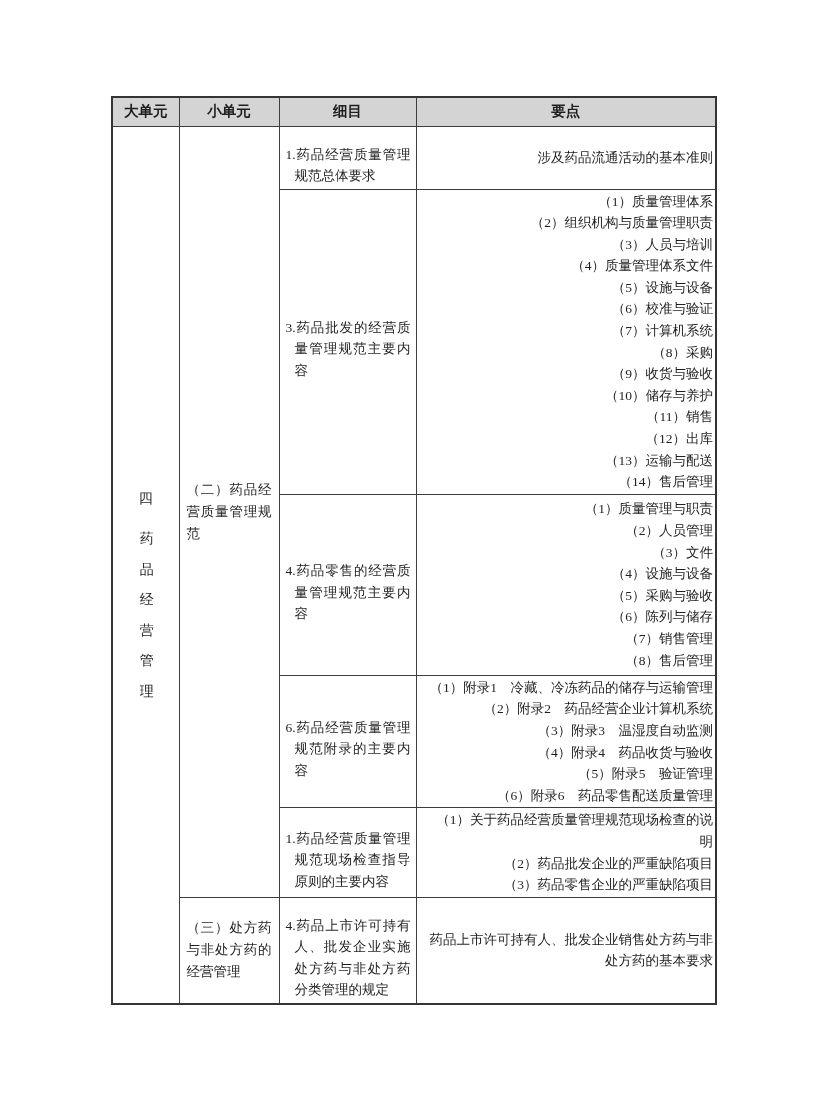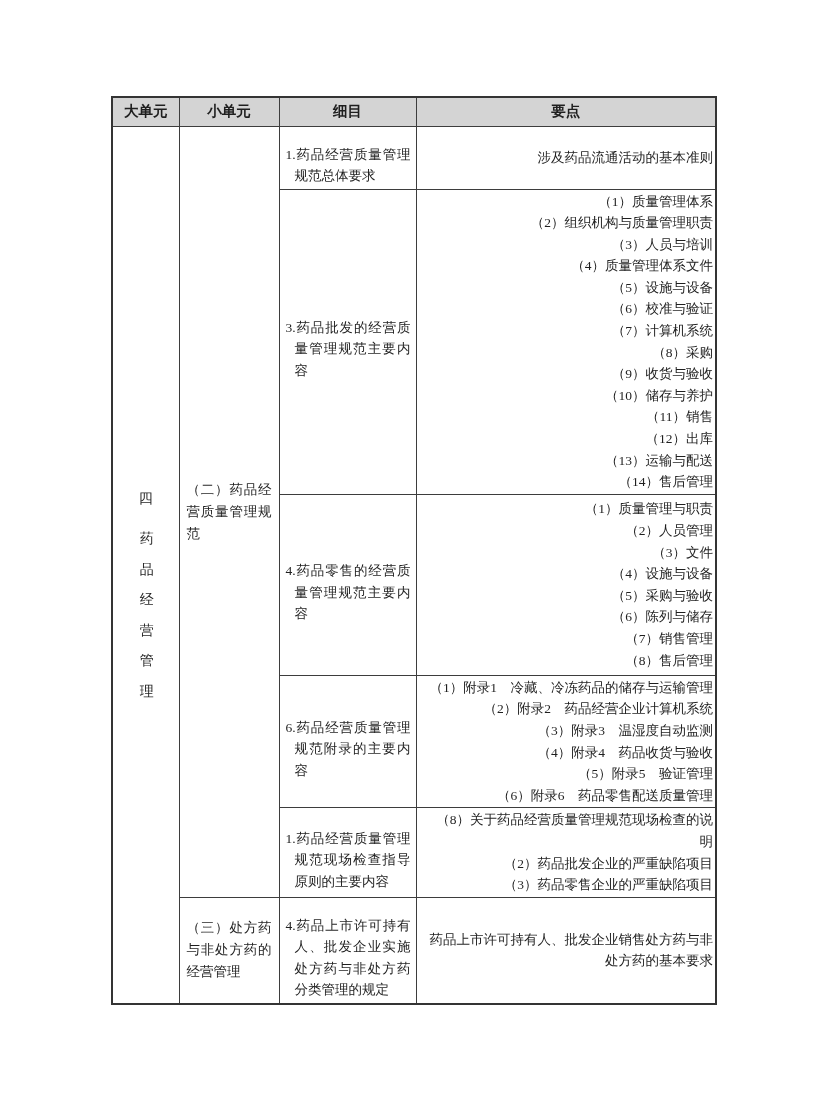--- a/index.html
+++ b/index.html
@@ -162,21 +162,21 @@
 （2）附录2　药品经营企业计算机系统
 （3）附录3　温湿度自动监测
 （4）附录4　药品收货与验收
 （5）附录5　验证管理
 （6）附录6　药品零售配送质量管理</td>
       </tr>
       <tr class="row-5">
         <td class="item-cell">
           <div class="hang">1.药品经营质量管理规范现场检查指导原则的主要内容</div>
         </td>
-        <td class="points-cell">（8）关于药品经营质量管理规范现场检查的说明
+        <td class="points-cell">（1）关于药品经营质量管理规范现场检查的说明
 （2）药品批发企业的严重缺陷项目
 （3）药品零售企业的严重缺陷项目</td>
       </tr>
       <tr class="row-6">
         <td class="minor-cell">（三）处方药与非处方药的经营管理</td>
         <td class="item-cell">
           <div class="hang">4.药品上市许可持有人、批发企业实施处方药与非处方药分类管理的规定</div>
         </td>
         <td class="points-cell">药品上市许可持有人、批发企业销售处方药与非处方药的基本要求</td>
       </tr>

